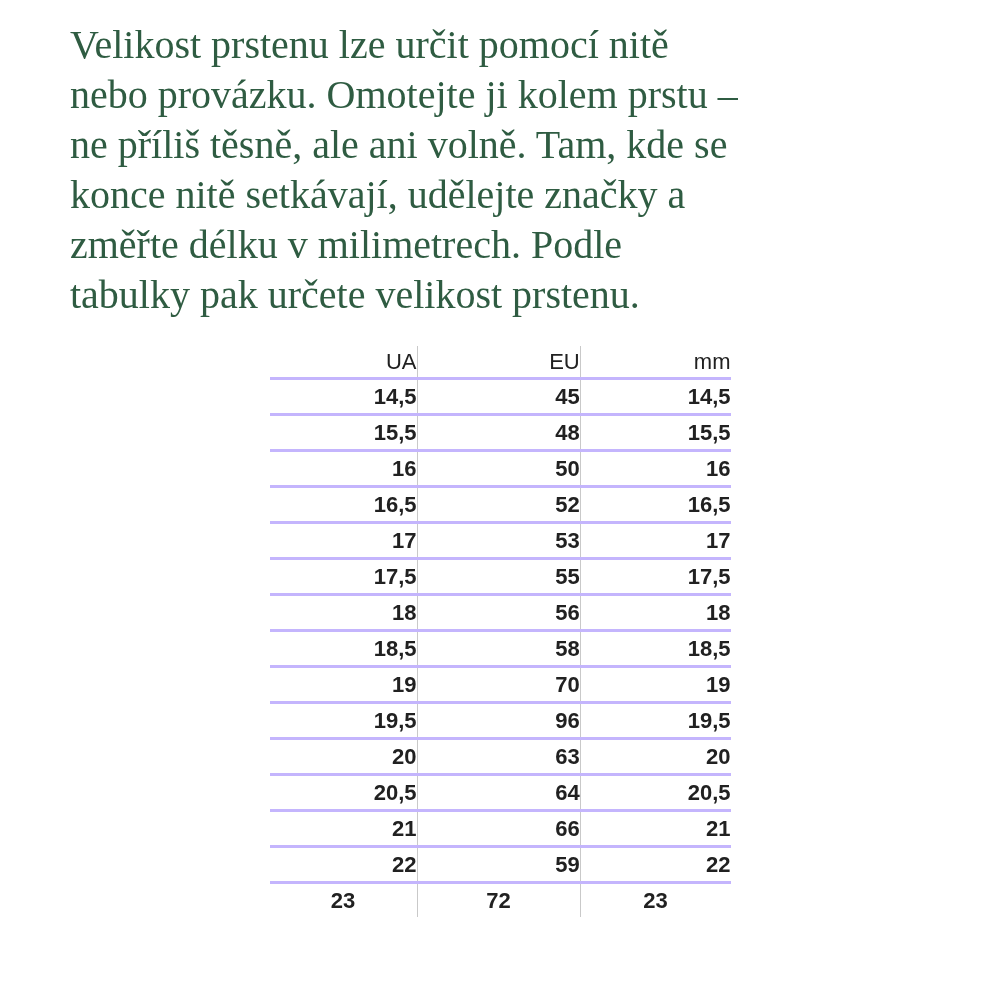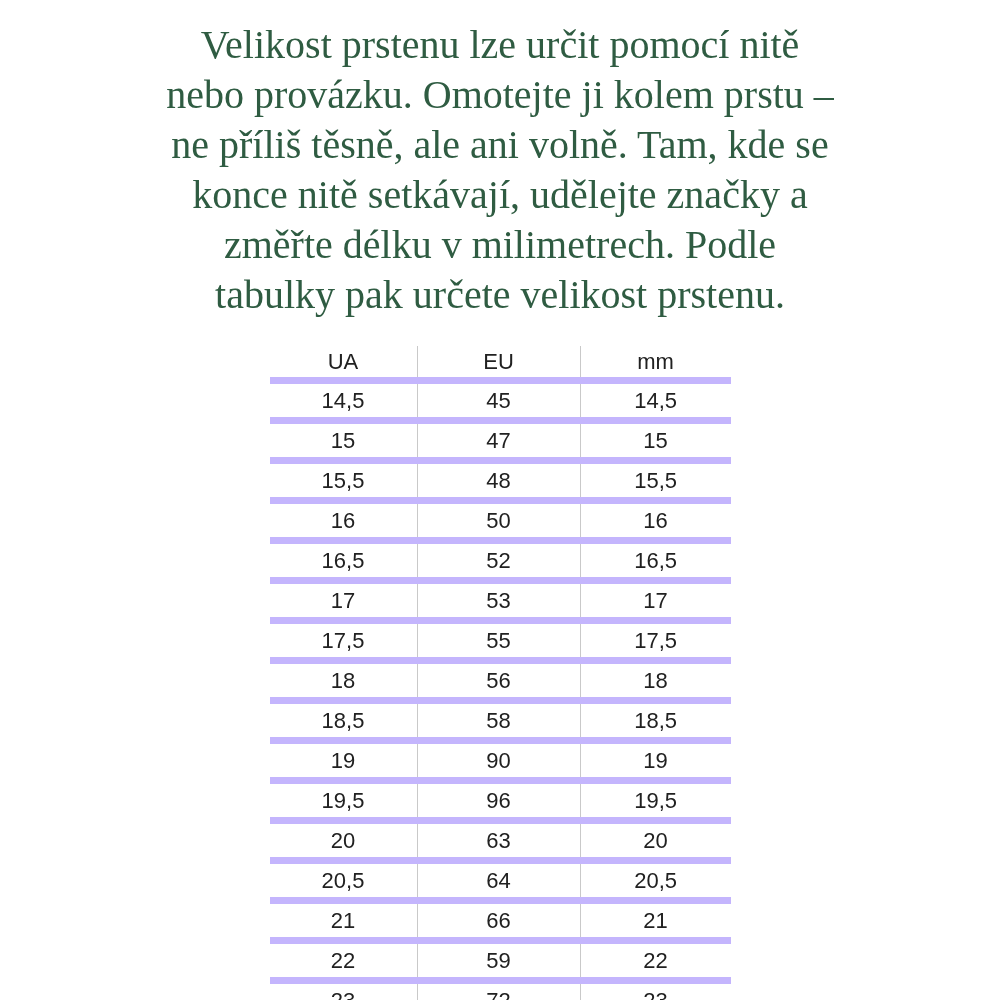--- a/index.html
+++ b/index.html
@@ -9,21 +9,21 @@
   }
   body {
     width: 1000px;
     height: 1000px;
     overflow: hidden;
     font-family: "Liberation Sans", sans-serif;
   }
   .intro {
     margin: 20px auto 0;
     width: 860px;
-    text-align: center;
+    text-align: left;
     font-family: "Liberation Serif", serif;
     font-size: 40px;
     line-height: 50px;
     color: #2f5c42;
   }
   .size-table {
     width: 461px;
     margin: 26px auto 0;
     border-collapse: collapse;
     table-layout: fixed;
@@ -37,24 +37,26 @@
   .size-table th {
     font-weight: 400;
     height: 31px;
     vertical-align: middle;
     padding: 0;
   }
   .size-table td {
     height: 33px;
     vertical-align: middle;
     padding: 0;
+    font-weight: bold;
   }
   .size-table thead tr,
   .size-table tbody tr:not(:last-child) {
-    border-bottom: 7px solid #c4b5fd;
+    border-bottom: 3px solid #c4b5fd;
+    text-align: right;
   }
   .size-table th:nth-child(2),
   .size-table td:nth-child(2) {
     border-left: 1px solid #c9c9c9;
     border-right: 1px solid #c9c9c9;
   }
 </style>
 </head>
 <body>
 
@@ -82,25 +84,20 @@
         <th>mm</th>
       </tr>
     </thead>
     <tbody id="size-rows">
         <tr>
           <td>14,5</td>
           <td>45</td>
           <td>14,5</td>
         </tr>
         <tr>
-          <td>15</td>
-          <td>47</td>
-          <td>15</td>
-        </tr>
-        <tr>
           <td>15,5</td>
           <td>48</td>
           <td>15,5</td>
         </tr>
         <tr>
           <td>16</td>
           <td>50</td>
           <td>16</td>
         </tr>
         <tr>
@@ -123,21 +120,21 @@
           <td>56</td>
           <td>18</td>
         </tr>
         <tr>
           <td>18,5</td>
           <td>58</td>
           <td>18,5</td>
         </tr>
         <tr>
           <td>19</td>
-          <td>90</td>
+          <td>70</td>
           <td>19</td>
         </tr>
         <tr>
           <td>19,5</td>
           <td>96</td>
           <td>19,5</td>
         </tr>
         <tr>
           <td>20</td>
           <td>63</td>

